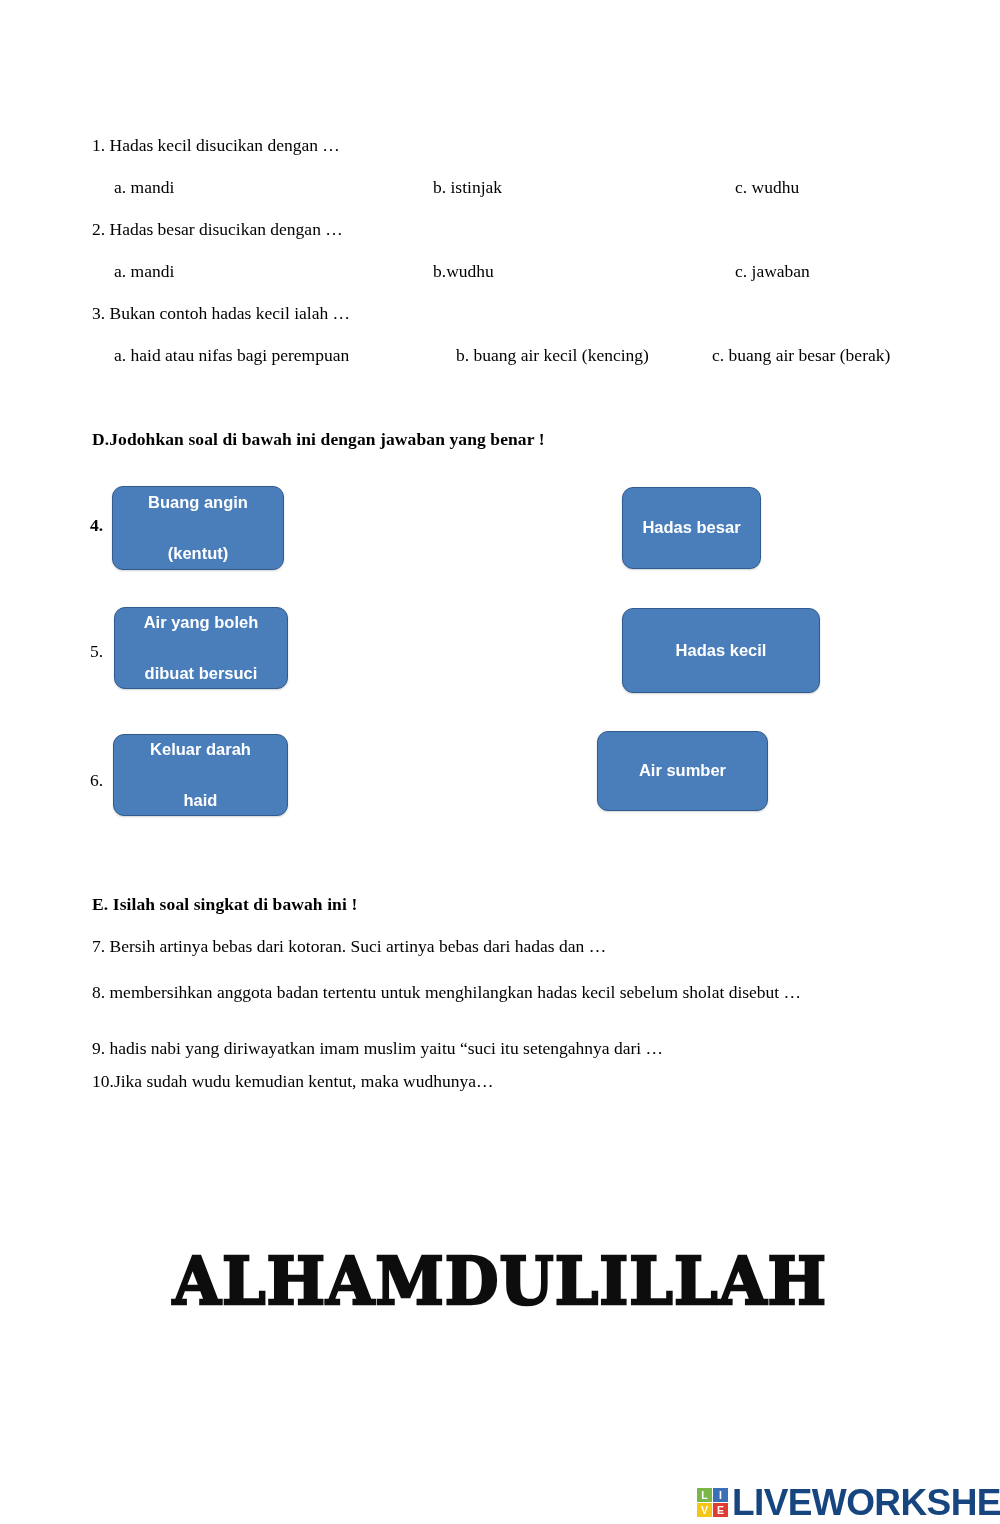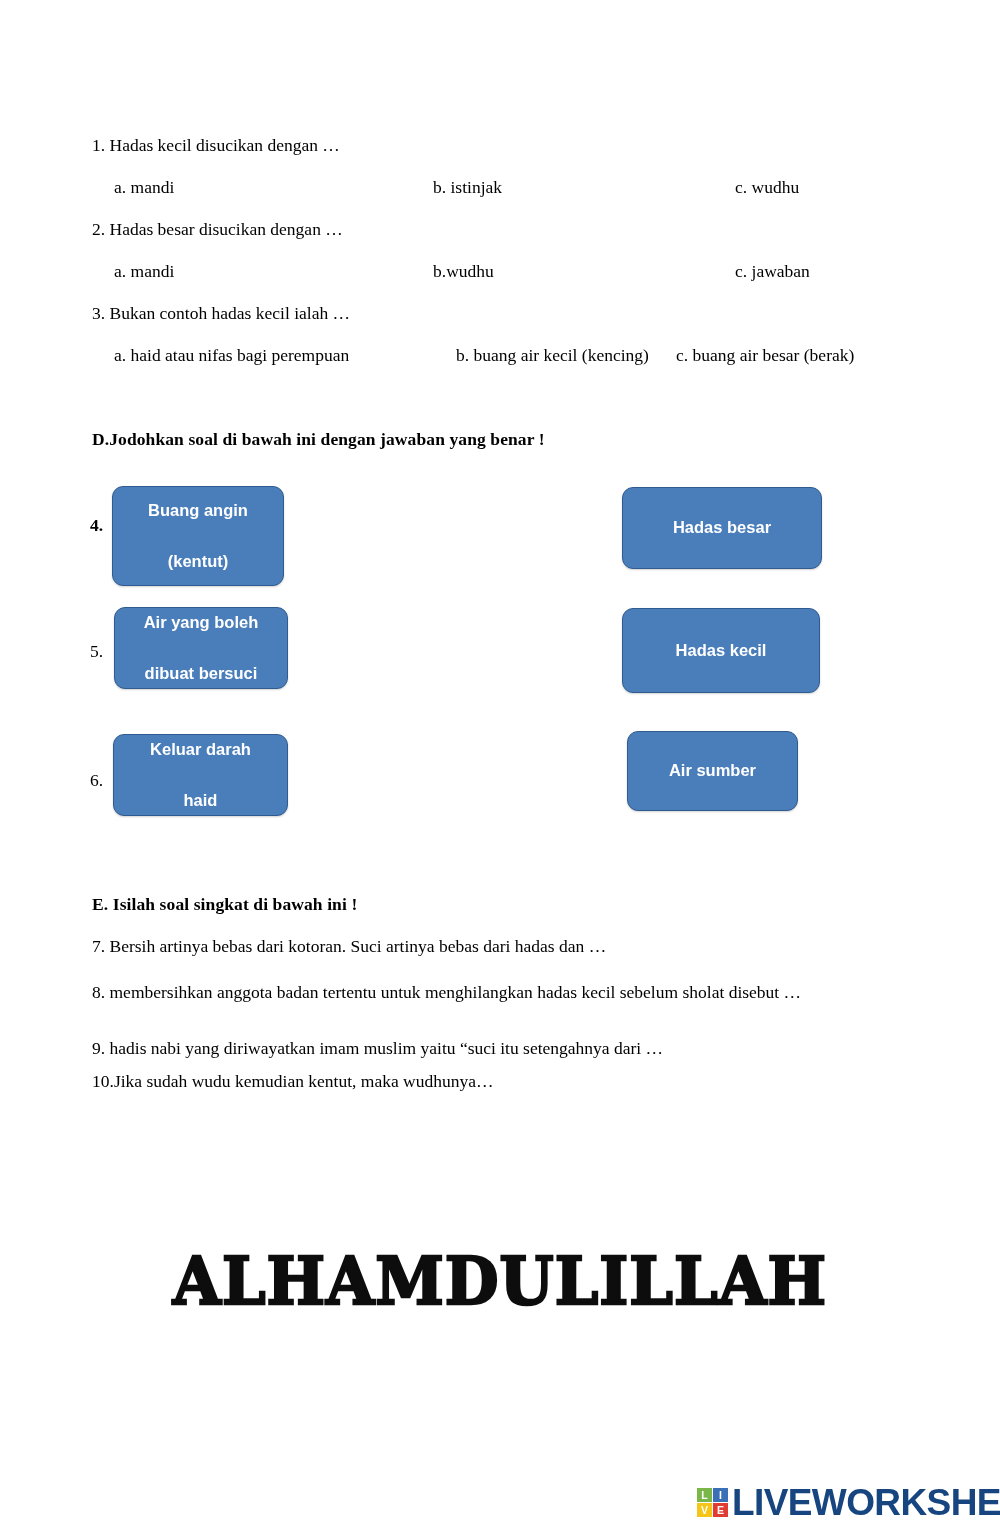--- a/index.html
+++ b/index.html
@@ -142,58 +142,58 @@
   <div class="opt" style="left:735px; top:177px;">c. wudhu</div>
 
   <div class="qline" style="left:92px; top:219px;">2. Hadas besar disucikan dengan …</div>
   <div class="opt" style="left:114px; top:261px;">a. mandi</div>
   <div class="opt" style="left:433px; top:261px;">b.wudhu</div>
   <div class="opt" style="left:735px; top:261px;">c. jawaban</div>
 
   <div class="qline" style="left:92px; top:303px;">3. Bukan contoh hadas kecil ialah …</div>
   <div class="opt" style="left:114px; top:345px;">a. haid atau nifas bagi perempuan</div>
   <div class="opt" style="left:412px; top:345px;margin-left:44px;">b. buang air kecil (kencing)</div>
-  <div class="opt" style="left:676px; top:345px;">c. buang air besar (berak)</div>
+  <div class="opt" style="left:712px; top:345px;">c. buang air besar (berak)</div>
 
   <div class="heading" style="left:92px; top:429px;">D.Jodohkan soal di bawah ini dengan jawaban yang benar !</div>
 
   <div class="match-num bold" style="left:90px; top:515px;">4.</div>
   <div class="match-num" style="left:90px; top:641px;">5.</div>
   <div class="match-num" style="left:90px; top:770px;">6.</div>
 
-  <div class="mbox" style="left:112px; top:486px; width:172px; height:100px;">
+  <div class="mbox" style="left:112px; top:486px; width:172px; height:84px;">
     <span>
       <span>Buang angin</span><br>
       <span>(kentut)</span>
     </span>
   </div>
 
   <div class="mbox" style="left:114px; top:607px; width:174px; height:82px;">
     <span>
       <span>Air yang boleh</span><br>
       <span>dibuat bersuci</span>
     </span>
   </div>
 
   <div class="mbox" style="left:113px; top:734px; width:175px; height:82px;">
     <span>
       <span>Keluar darah</span><br>
       <span>haid</span>
     </span>
   </div>
 
-  <div class="mbox" style="left:622px; top:487px; width:200px; height:82px;">
+  <div class="mbox" style="left:622px; top:487px; width:139px; height:82px;">
     <span>Hadas besar</span>
   </div>
 
   <div class="mbox" style="left:622px; top:608px; width:198px; height:85px;">
     <span>Hadas kecil</span>
   </div>
 
-  <div class="mbox" style="left:627px; top:731px; width:171px; height:80px;">
+  <div class="mbox" style="left:597px; top:731px; width:171px; height:80px;">
     <span>Air sumber</span>
   </div>
 
   <div class="heading" style="left:92px; top:894px;">E. Isilah soal singkat di bawah ini !</div>
 
   <div class="qline" style="left:92px; top:936px;">7. Bersih artinya bebas dari kotoran. Suci artinya bebas dari hadas dan …</div>
   <div class="qline" style="left:92px; top:982px;">8. membersihkan anggota badan tertentu untuk menghilangkan hadas kecil sebelum sholat disebut …</div>
   <div class="qline" style="left:92px; top:1026px;margin-top:12px;">9. hadis nabi yang diriwayatkan imam muslim yaitu “suci itu setengahnya dari …</div>
   <div class="qline" style="left:92px; top:1071px;">10.Jika sudah wudu kemudian kentut, maka wudhunya…</div>
 

